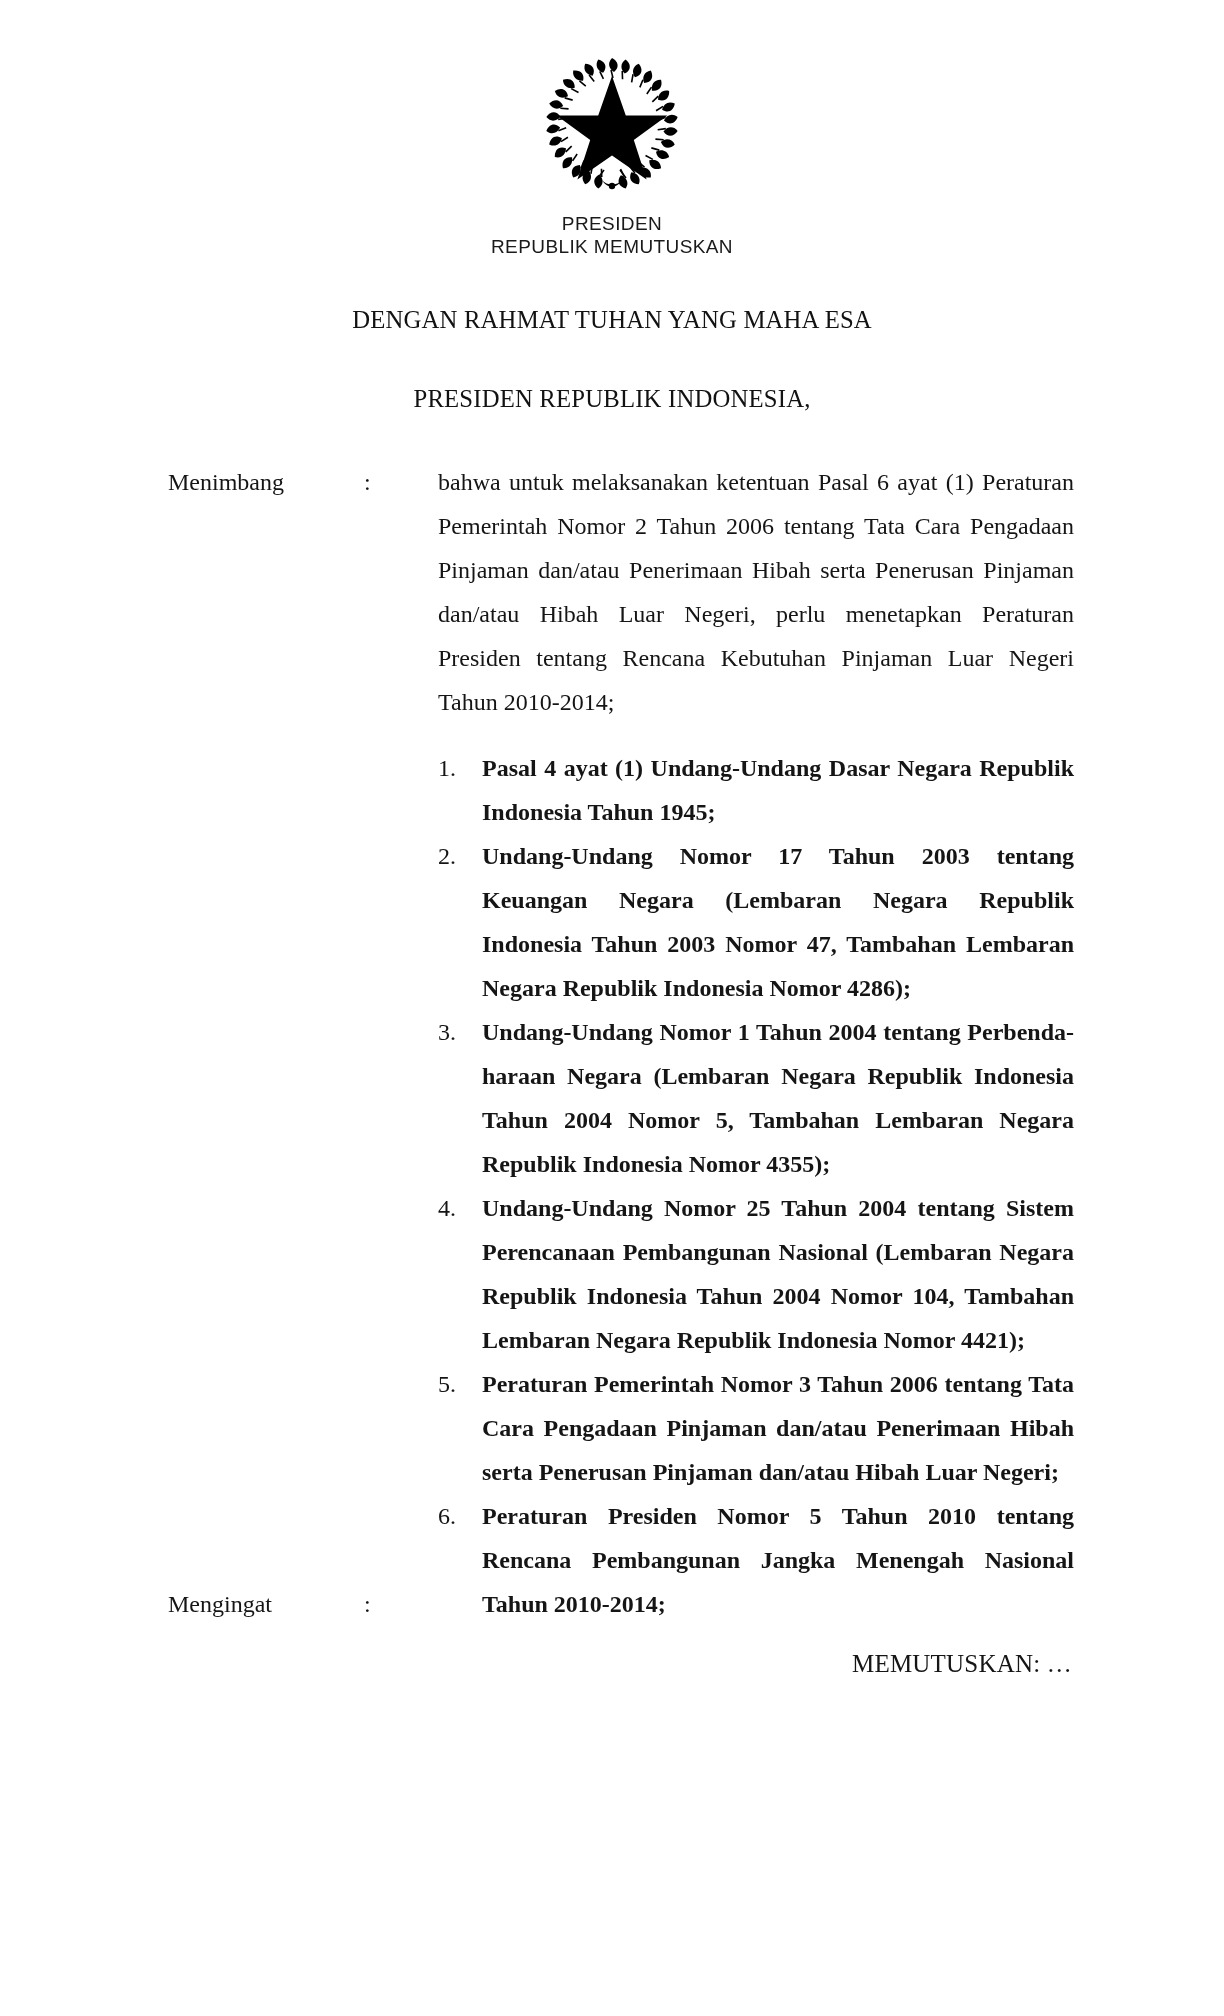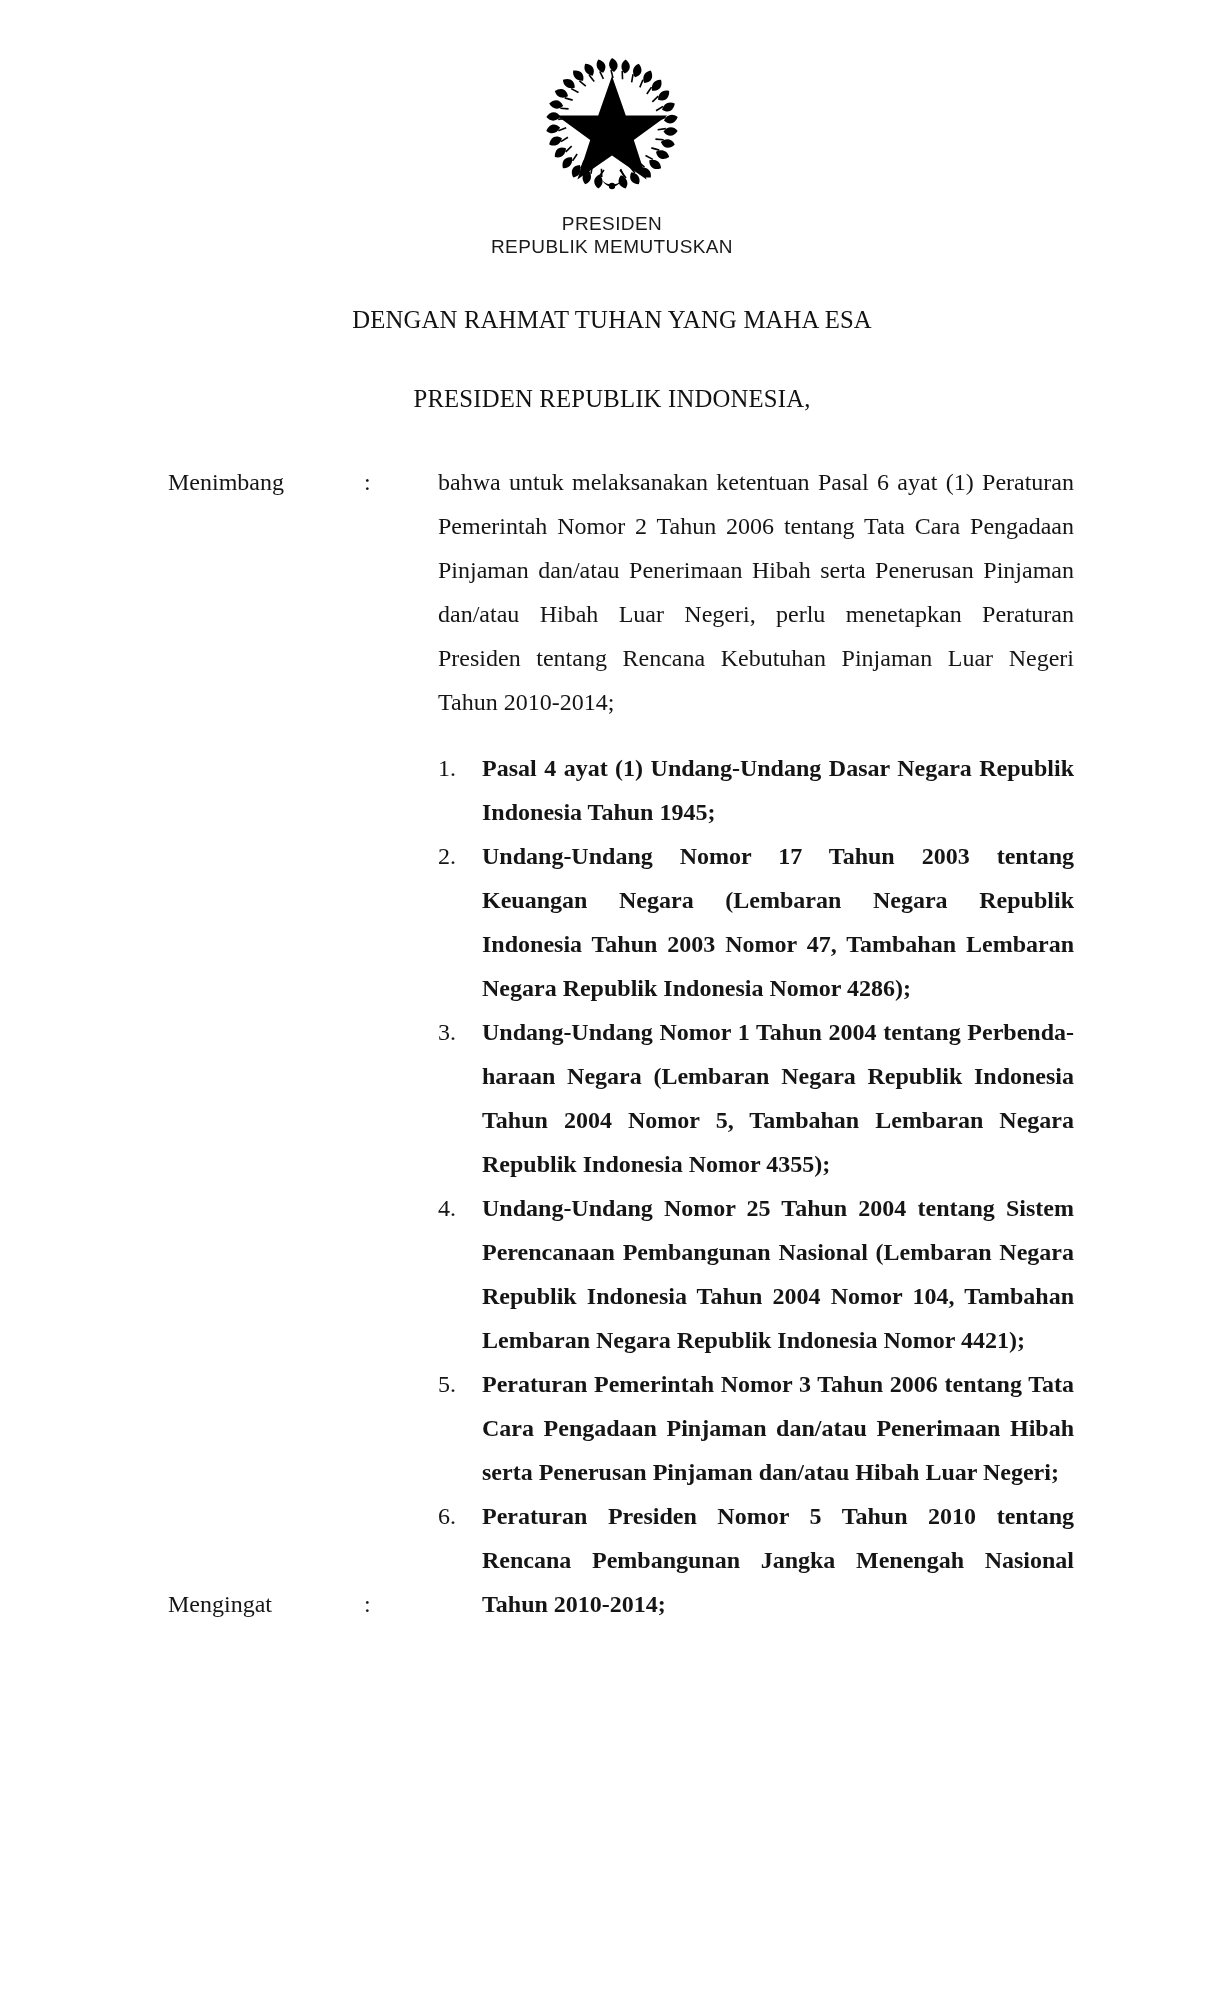--- a/index.html
+++ b/index.html
@@ -426,15 +426,16 @@
             <span class="txt">Peraturan Pemerintah Nomor 3 Tahun 2006 tentang Tata Cara Pengadaan Pinjaman dan/atau Penerimaan Hibah serta Penerusan Pinjaman dan/atau Hibah Luar Negeri;</span>
           </li>
           <li>
             <span class="num">6.</span>
             <span class="txt">Peraturan Presiden Nomor 5 Tahun 2010 tentang Rencana Pembangunan Jangka Menengah Nasional Tahun 2010-2014;</span>
           </li>
         </ol>
       </div>
     </div>
 
+    <div class="continuation">MEMUTUSKAN: …</div>
 
   </div>
 </div>
 
 </body></html>

